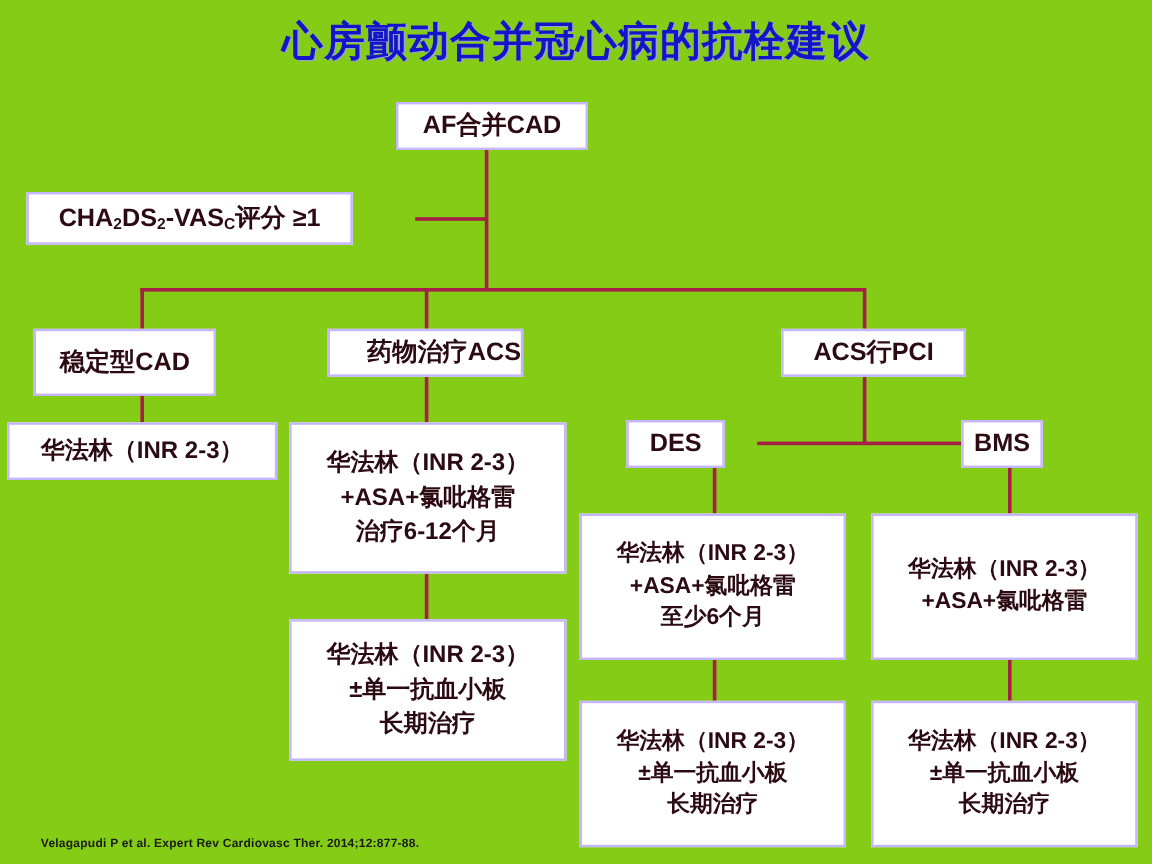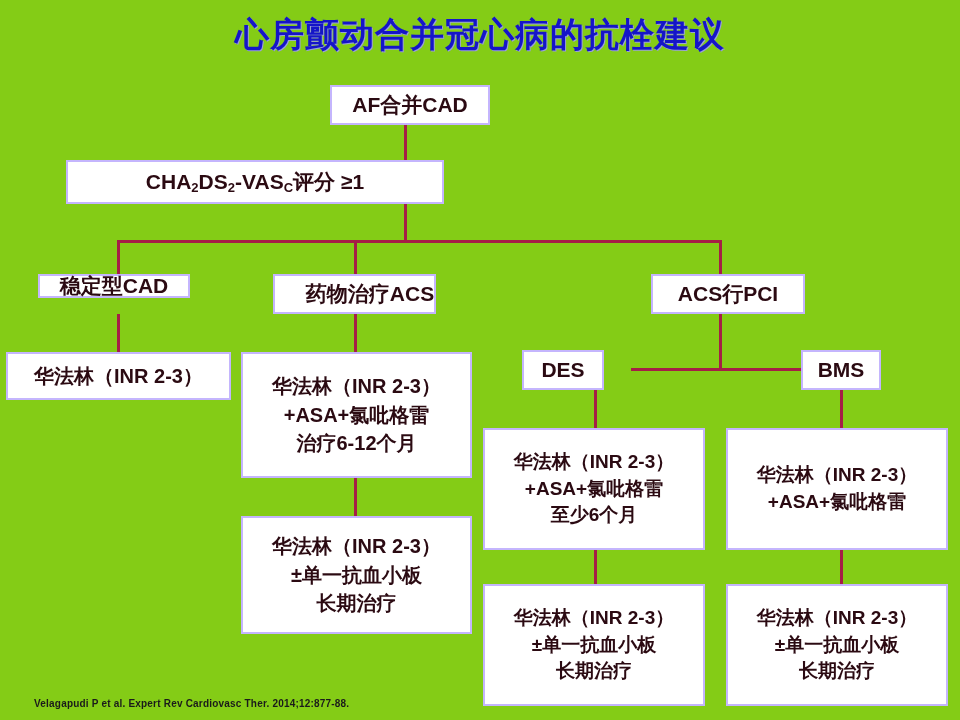--- a/index.html
+++ b/index.html
@@ -114,41 +114,41 @@
   <div class="line vline" style="left:594px; top:550px; height:34px;"></div>
 
   <div class="line vline" style="left:840px; top:390px; height:38px;"></div>
 
   <div class="line vline" style="left:840px; top:550px; height:34px;"></div>
 
   <div class="box sz-lg" style="left:330px; top:85px; width:160px; height:40px;">
     <span class="ln">AF合并CAD</span>
   </div>
 
-  <div class="box sz-lg" style="left:22px; top:160px; width:378px; height:44px;margin-left:44px;">
+  <div class="box sz-lg" style="left:22px; top:160px; width:272px; height:44px;">
     <span class="ln"><span>CHA</span><sub>2</sub><span>DS</span><sub>2</sub><span>-VAS</span><sub>C</sub><span>评分 ≥1</span></span>
   </div>
 
-  <div class="box sz-lg" style="left:38px; top:274px; width:152px; height:24px;">
+  <div class="box sz-lg" style="left:28px; top:274px; width:152px; height:56px;">
     <span class="ln">稳定型CAD</span>
   </div>
 
   <div class="box sz-lg" style="left:273px; top:274px; width:163px; height:40px;padding-left:31px;">
     <span class="ln">药物治疗ACS</span>
   </div>
 
   <div class="box sz-lg" style="left:651px; top:274px; width:154px; height:40px;">
     <span class="ln">ACS行PCI</span>
   </div>
 
   <div class="box sz-lg" style="left:522px; top:350px; width:82px; height:40px;">
     <span class="ln">DES</span>
   </div>
 
-  <div class="box sz-lg" style="left:801px; top:350px; width:80px; height:40px;">
+  <div class="box sz-lg" style="left:801px; top:350px; width:68px; height:40px;">
     <span class="ln">BMS</span>
   </div>
 
   <div class="box sz-md" style="left:6px; top:352px; width:225px; height:48px;">
     <span class="ln">华法林（INR 2-3）</span>
   </div>
 
   <div class="box sz-md" style="left:241px; top:352px; width:231px; height:126px;">
     <span class="ln">华法林（INR 2-3）</span>
     <span class="ln">+ASA+氯吡格雷</span>

